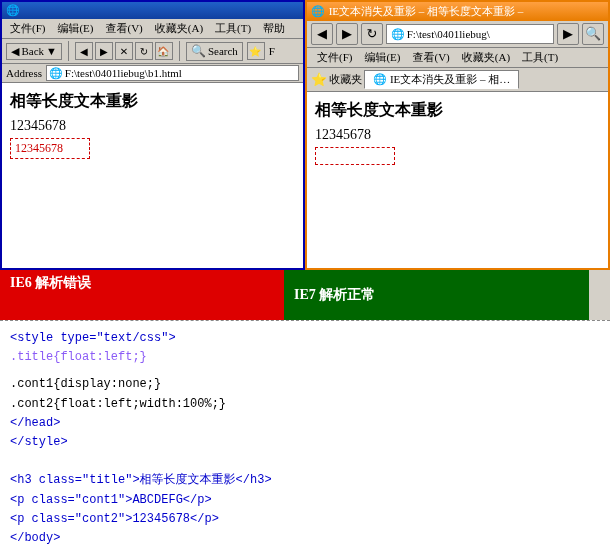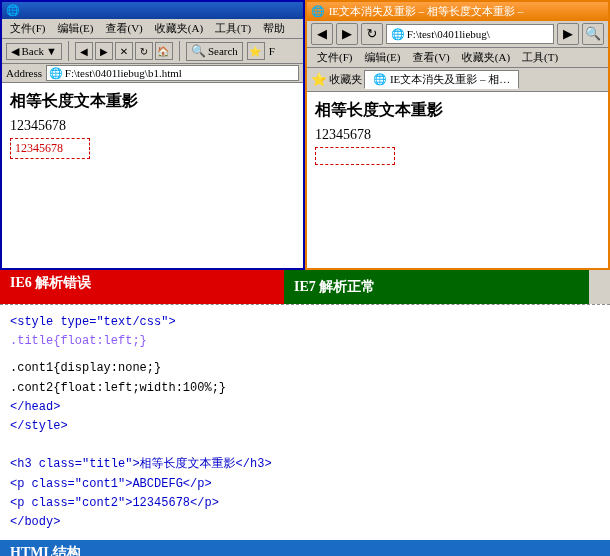--- a/index.html
+++ b/index.html
@@ -43,21 +43,21 @@
 
     
     .browser-content h3 { font-size: 16px; font-weight: bold; margin-bottom: 6px; color: #000; }
     .browser-content p { font-size: 14px; color: #000; margin-bottom: 4px; }
     .content-box { border: 1px dashed #cc0000; padding: 2px 4px; margin-bottom: 4px; display: inline-block; min-width: 80px; min-height: 18px; }
     .content-box.red-text { color: #cc0000; }
 
     
     .labels-row { display: flex; width: 610px; }
     .ie6-label { background: #dd0000; color: #fff; font-size: 14px; font-weight: bold; padding: 4px 10px; width: 284px; display: flex; }
-    .ie7-label { background: #006600; color: #fff; font-size: 14px; font-weight: bold; padding: 8px 10px; width: 305px; display: flex; align-items: flex-end; }
+    .ie7-label { background: #006600; color: #fff; font-size: 14px; font-weight: bold; padding: 16px 10px; width: 305px; display: flex; align-items: flex-end; }
 
     
     .code-section { background: #fff; border-top: 1px dashed #888; padding: 8px 10px; font-family: 'Courier New', monospace; font-size: 12px; color: #000; line-height: 1.6; min-height: 160px; }
 
     
     .html-label { background: #1a6bc4; color: #fff; font-size: 14px; font-weight: bold; padding: 4px 10px; width: 610px; }
   </style>
 </head>
 <body>
 

